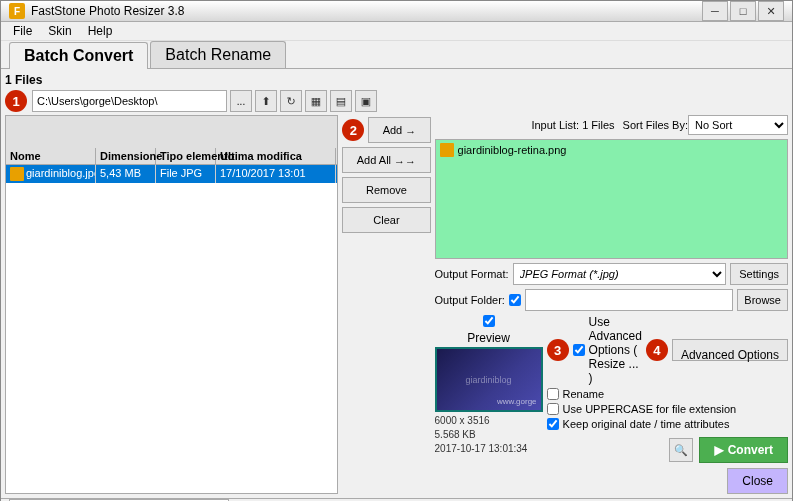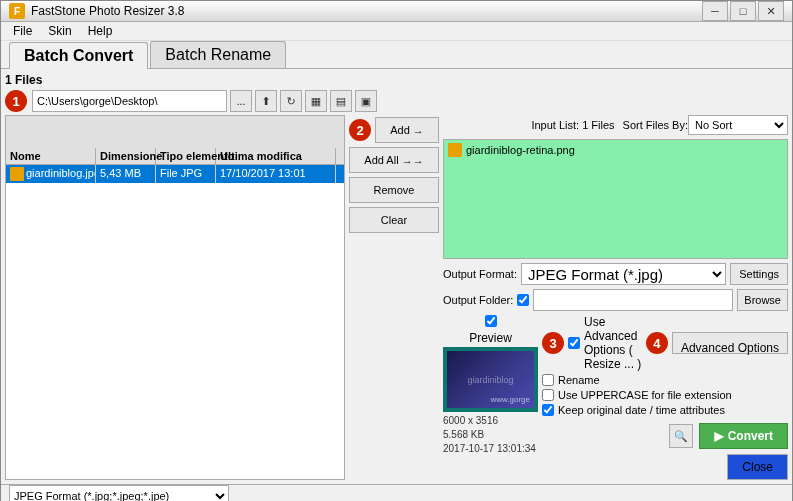--- a/index.html
+++ b/index.html
@@ -269,25 +269,26 @@
       display: flex;
       align-items: center;
       gap: 4px;
       font-size: 11px;
     }
     .output-label {
       white-space: nowrap;
     }
     .output-select {
       height: 22px;
-      font-size: 15px;
+      font-size: 11px;
       border: 1px solid #aaa;
       background: white;
       flex: 1;
       padding: 0 2px;
+      font-style: italic;
     }
     .settings-btn {
       height: 22px;
       border: 1px solid #aaa;
       background: #e8e8e8;
       cursor: pointer;
       font-size: 11px;
       padding: 0 8px;
       white-space: nowrap;
     }
@@ -323,23 +324,23 @@
       flex-direction: column;
       gap: 2px;
     }
     .preview-label-row {
       display: flex;
       align-items: center;
       gap: 4px;
       flex-direction: column;
     }
     .preview-image {
-      width: 95px;
+      width: 108px;
       height: 65px;
-      border: 4px solid #0f766e;
+      border: 2px solid #0f766e;
       background: #4c1d95;
       overflow: hidden;
       display: flex;
       align-items: center;
       justify-content: center;
       position: relative;
     }
     .preview-img-inner {
       width: 100%;
       height: 100%;
@@ -411,21 +412,21 @@
       cursor: pointer;
       font-size: 12px;
       padding: 0 14px;
       display: flex;
       align-items: center;
       gap: 4px;
       font-weight: bold;
     }
     .close-btn {
       height: 26px;
-      background: #1d4ed8;
+      background: #c4b5fd;
       border: 1px solid #aaa;
       cursor: pointer;
       font-size: 12px;
       padding: 0 14px;
       margin-left: 10px;
     }
     .circle-badge {
       width: 22px;
       height: 22px;
       border-radius: 50%;

